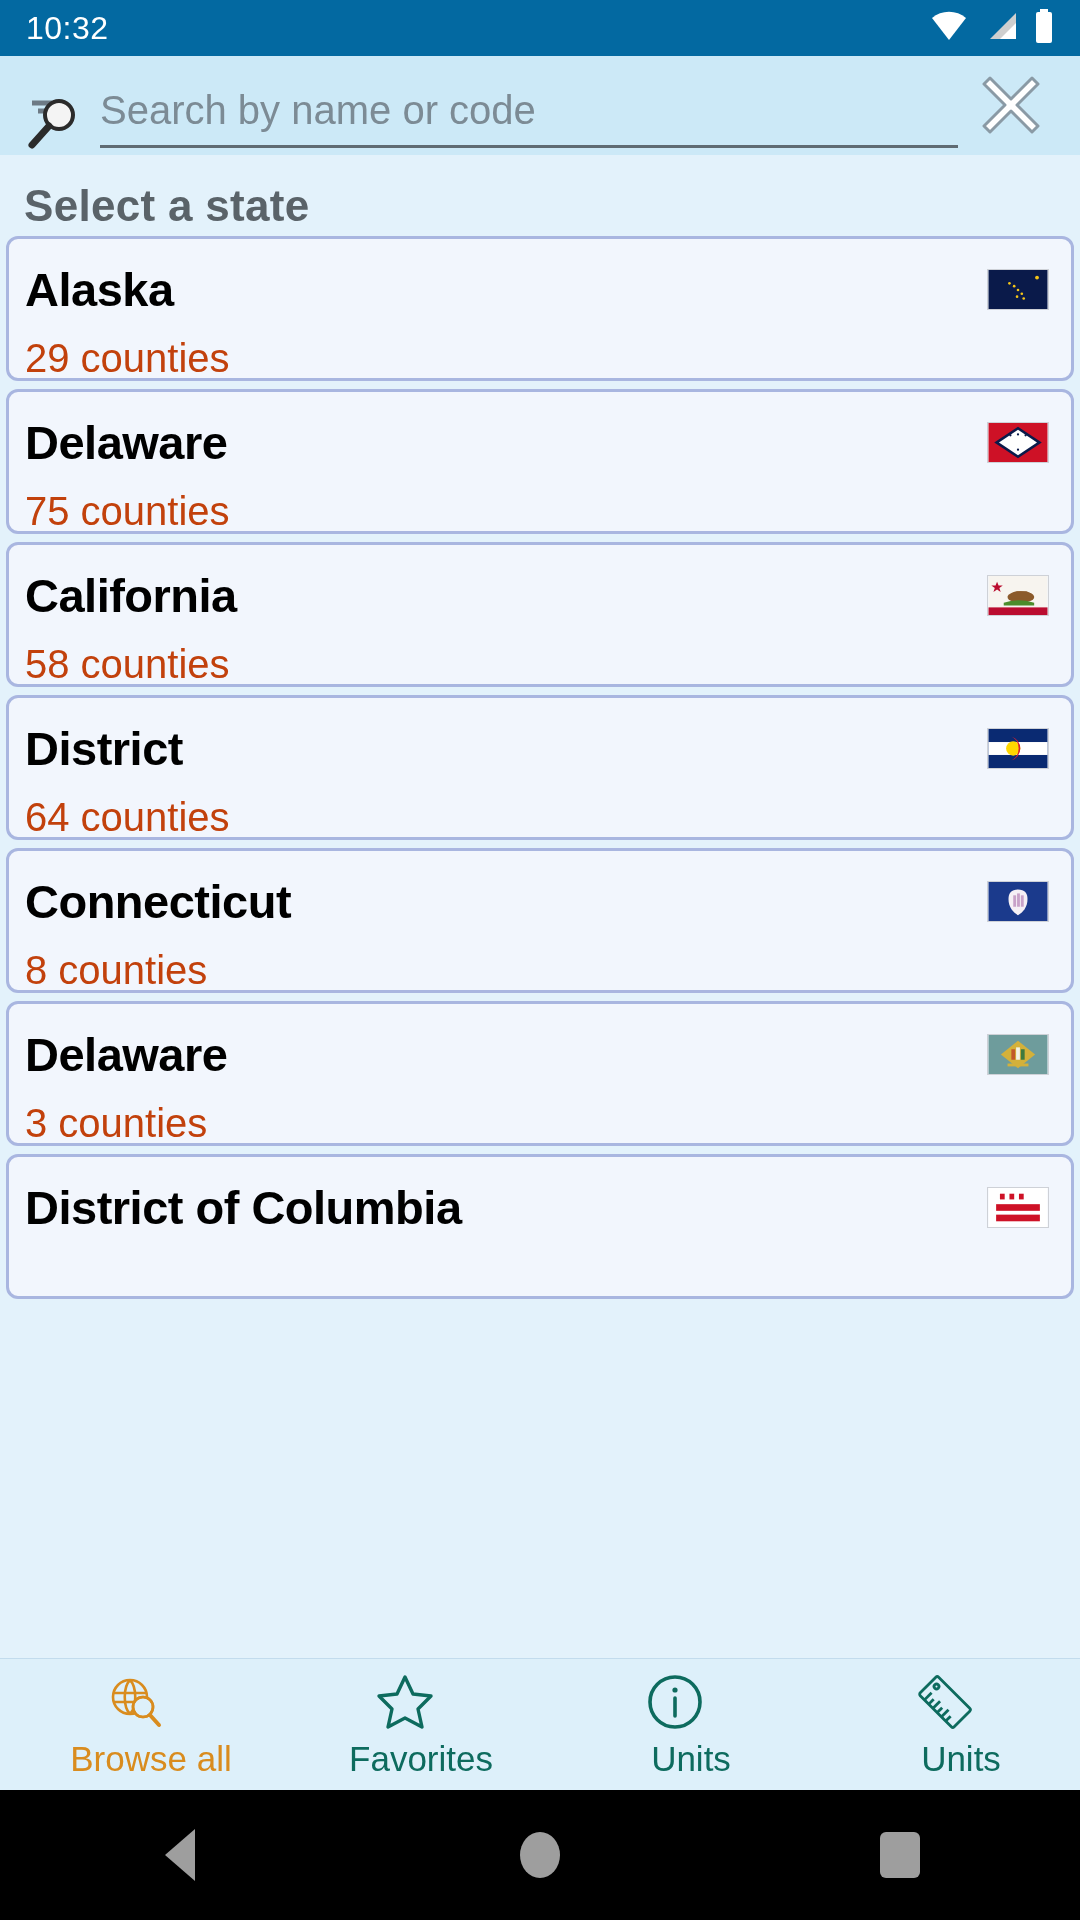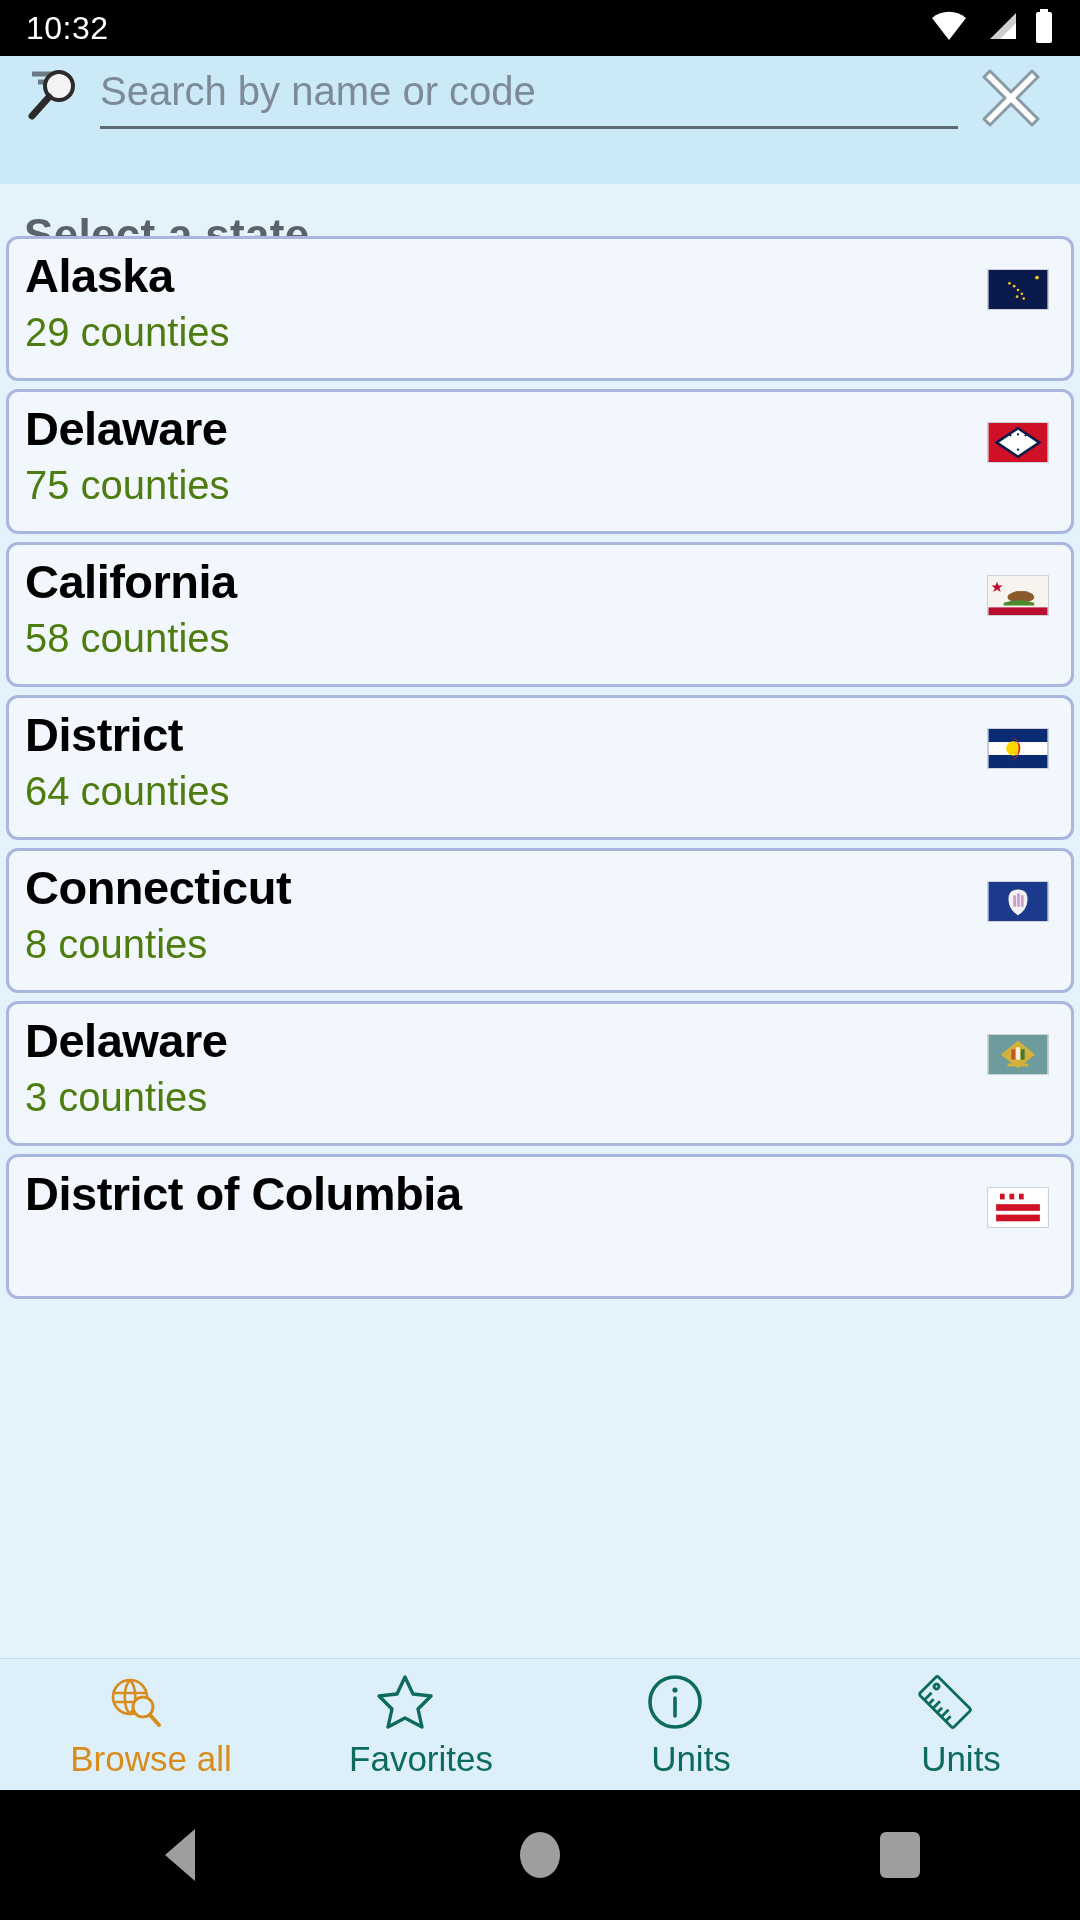--- a/index.html
+++ b/index.html
@@ -6,31 +6,31 @@
   html,body{ width:1080px; height:1920px; }
   body{
     font-family:"Liberation Sans", sans-serif;
     background:#E3F2FB;
     overflow:hidden;
     position:relative;
   }
 
   
   #status-bar{
-    height:56px; background:#000000;
+    height:56px; background:#0369a1;
     display:flex; align-items:center; justify-content:space-between;
     padding:0 26px;
   }
   #status-time{ color:#FFFFFF; font-size:32px; letter-spacing:.5px; }
   #status-icons{ display:flex; align-items:center; gap:16px; }
 
   
   #search-bar{
-    height:128px; background:#CCE9F7;
-    display:flex; align-items:flex-start; padding:0 22px; gap:8px;
+    height:99px; background:#CCE9F7;
+    display:flex; align-items:flex-end; padding:0 22px; gap:8px;
   }
   #search-input-wrap{
     flex:1; position:relative; height:80px;
     display:flex; align-items:center;
   }
   #search-input{
     width:100%; height:66px; border:0; outline:0; background:transparent;
     font-family:"Liberation Sans", sans-serif;
     font-size:40px; color:#3a3a3a;
     padding:0 4px 6px 0;
@@ -55,29 +55,29 @@
     background:#E3F2FB;
     padding:0 6px; overflow:hidden;
   }
   .state-card{
     position:relative;
     background:#F2F6FD;
     border:3px solid #A9B6E0;
     border-radius:12px;
     height:145px;
     margin-bottom:8px;
-    padding:8px 16px 0 16px;
+    padding:22px 16px 0 16px;
     cursor:pointer;
   }
   .state-name{
     font-size:47px; font-weight:bold; color:#000; line-height:1.25;
     letter-spacing:-0.5px;
   }
   .state-counties{
-    font-size:40px; color:#4d7c0f; line-height:1.2; margin-top:2px;
+    font-size:40px; color:#c2410c; line-height:1.2; margin-top:14px;
   }
   .flag{
     position:absolute; right:22px; top:30px;
     width:62px; height:41px;
     border:1px solid rgba(0,0,0,.15);
     overflow:hidden;
   }
   .flag svg{ display:block; width:100%; height:100%; }
 
   

